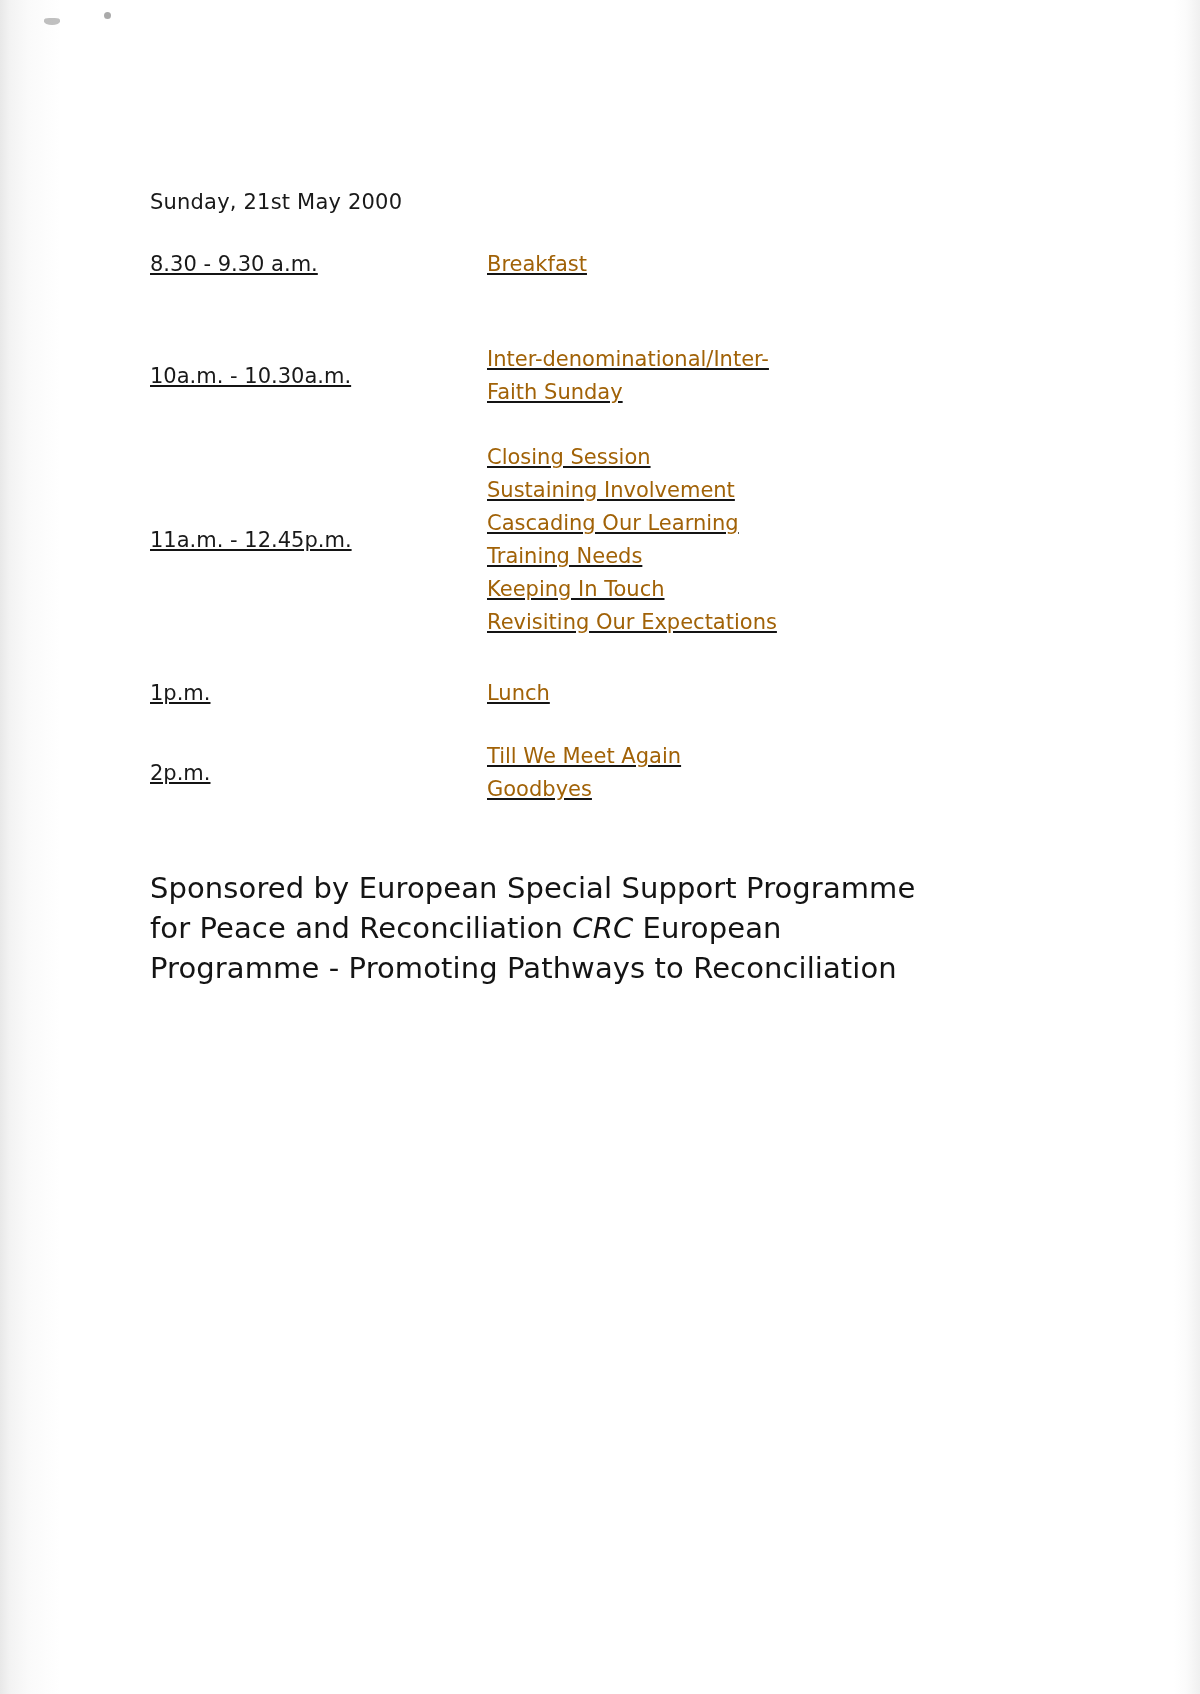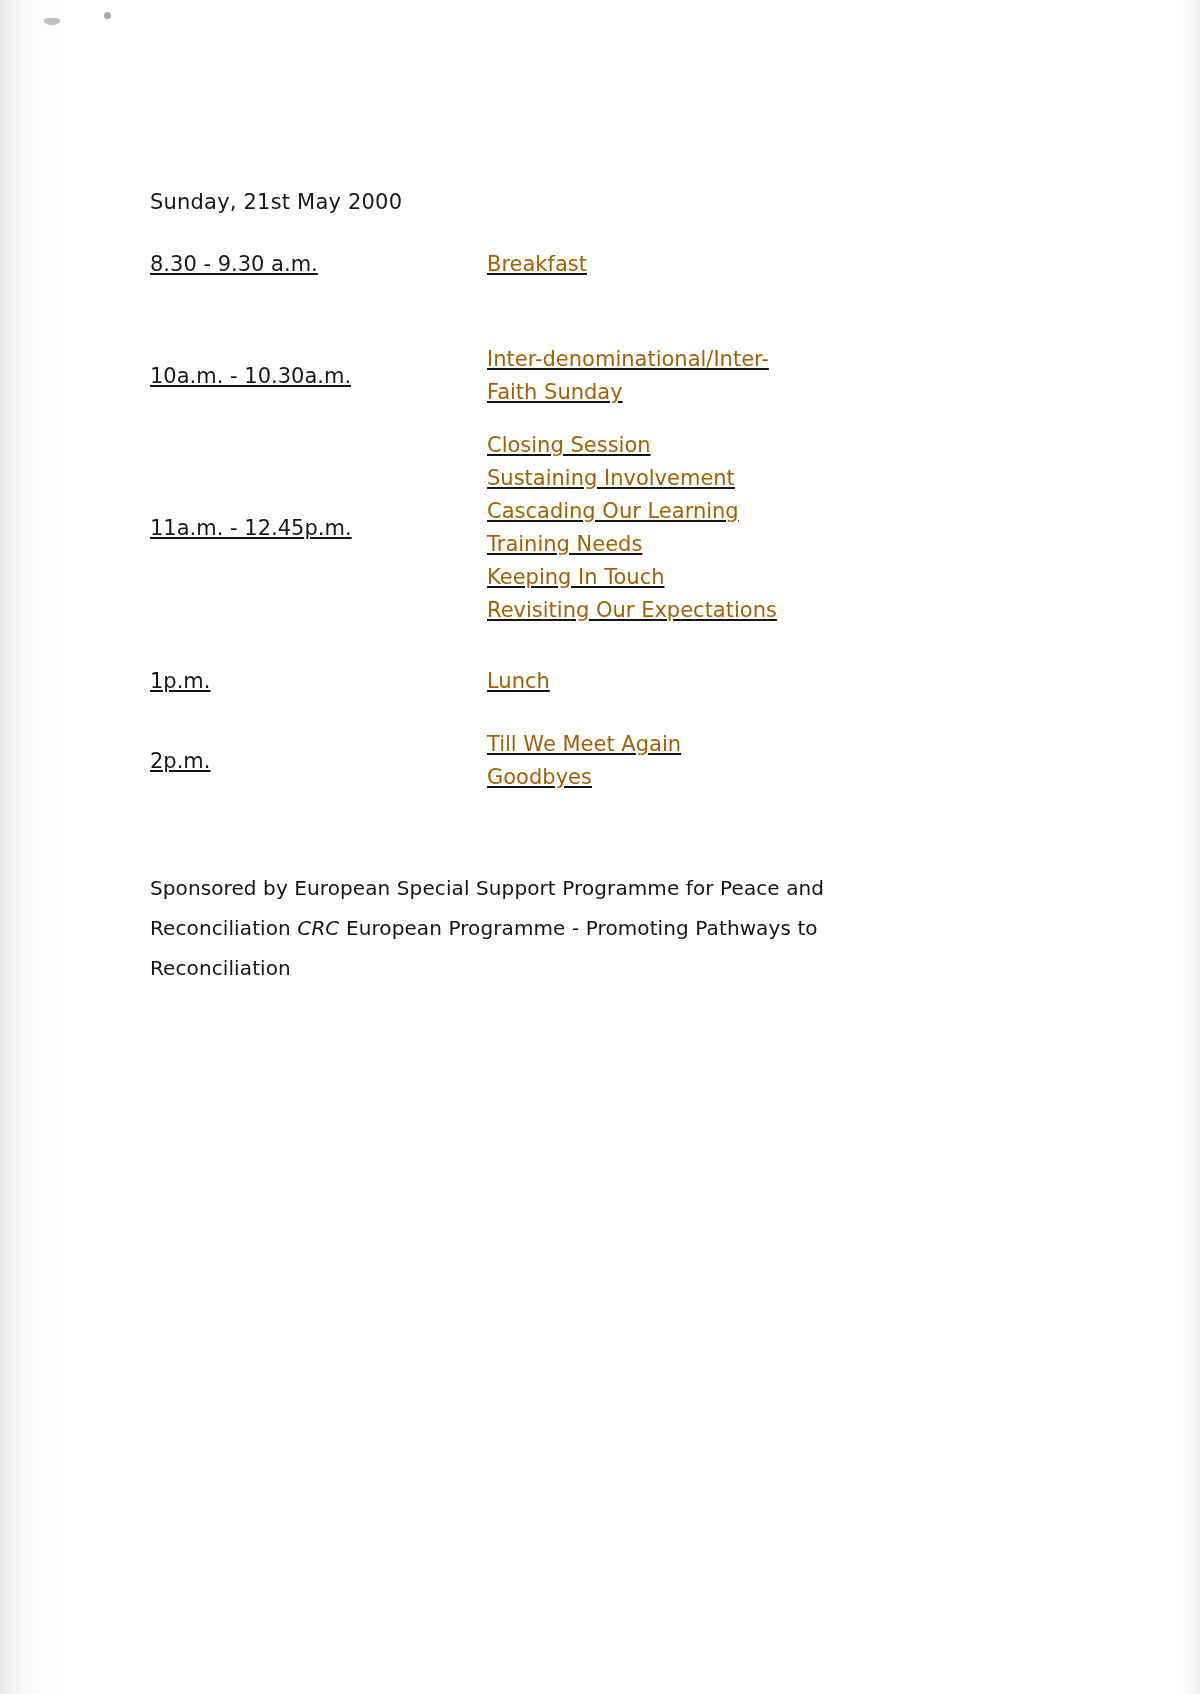--- a/index.html
+++ b/index.html
@@ -84,31 +84,31 @@
   .sched-items {
     flex: 1 1 auto;
     font-size: 21px;
     line-height: 33px;
     color: #a16207;
   }
   .sched-item { display: block; }
 
   
   .row-gap-0 { margin-bottom: 62px; }
-  .row-gap-1 { margin-bottom: 20px; }
+  .row-gap-1 { margin-bottom: 32px; }
   .row-gap-2 { margin-bottom: 38px; }
   .row-gap-3 { margin-bottom: 30px; }
   .row-gap-4 { margin-bottom: 12px; }
 
   .sponsor {
     position: absolute;
     left: 150px;
     top: 868px;
     width: 800px;
-    font-size: 20px;
+    font-size: 29px;
     line-height: 40px;
     color: #141414;
     letter-spacing: .1px;
   }
   .sponsor .crc { font-style: italic; }
 </style>
 </head>
 <body>
 
 <div class="page"></div>

